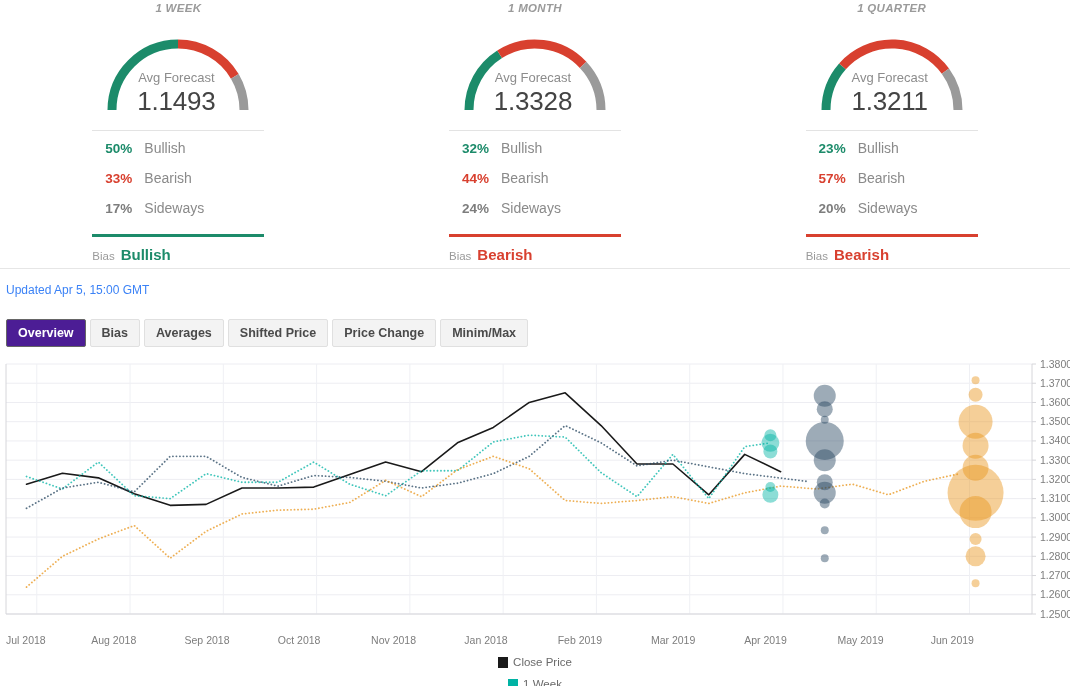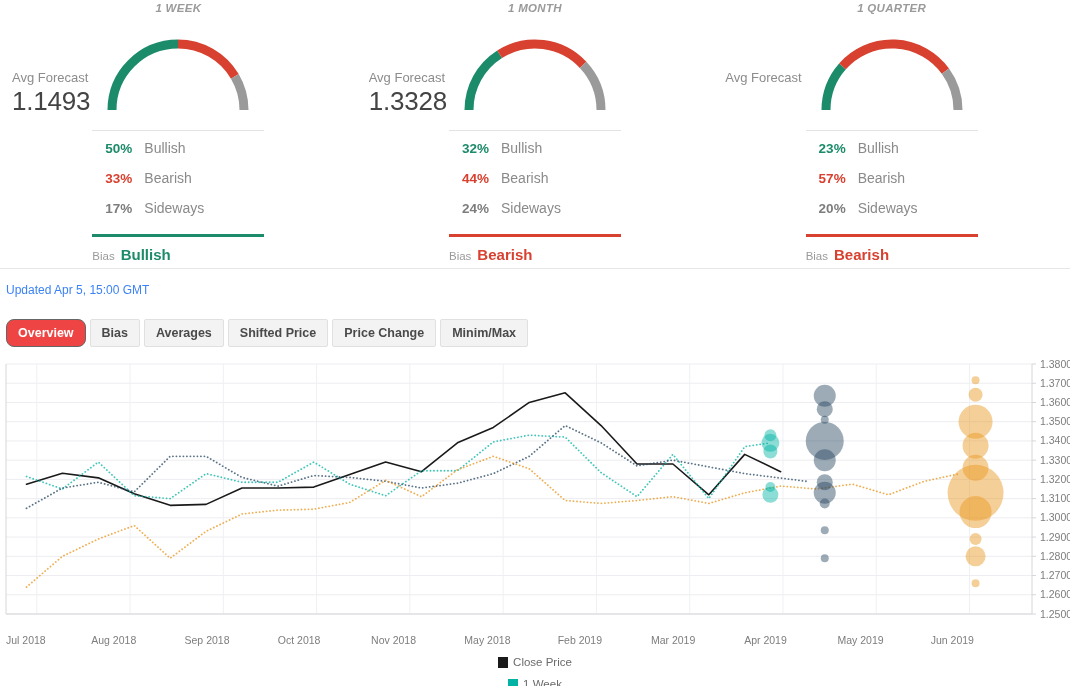--- a/index.html
+++ b/index.html
@@ -11,21 +11,21 @@
   
   .panels{display:flex;width:1070px;height:268px;}
   .panel{width:356.66px;position:relative;}
   .panel-title{
     text-align:center;font-size:11.5px;font-style:italic;font-weight:bold;
     color:#9a9a9a;letter-spacing:.3px;padding-top:2px;
   }
   .gauge-wrap{position:relative;height:102px;margin-top:4px;}
   .gauge-svg{display:block;margin:0 auto;}
   .gauge-center{
-    position:absolute;left:0;right:16px;top:52px;pointer-events:none;padding-left:12px;
+    position:absolute;left:0;right:16px;top:52px;text-align:center;pointer-events:none;padding-left:12px;
   }
   .gauge-label{font-size:13px;color:#8c8c8c;line-height:16px;}
   .gauge-value{font-size:26px;color:#444;line-height:30px;letter-spacing:-.2px;}
   .panel-body{width:172px;margin:10px auto 0 auto;}
   .divider-top{border-top:1px solid #e3e3e3;margin-bottom:9px;}
   .row{display:flex;align-items:baseline;height:30px;}
   .pct{width:40px;text-align:right;font-size:13.5px;font-weight:bold;}
   .pct.bull{color:#1c8b6a;}
   .pct.bear{color:#d8402f;}
   .pct.side{color:#7d7d7d;}
@@ -37,21 +37,21 @@
   
   .sep{border-top:1px solid #e6e6e6;}
   .updated{font-size:12px;color:#3b82f6;padding:14px 6px 0 6px;}
   
   .tabs{display:flex;gap:4px;padding:22px 6px 0 6px;}
   .tab{
     background:#f3f3f3;border:1px solid #e0e0e0;border-radius:2px;
     font-size:12.5px;font-weight:bold;color:#4a4a4a;
     padding:6px 11px;line-height:14px;cursor:pointer;white-space:nowrap;
   }
-  .tab.active{background:#ef4444;border-color:#666666;color:#ffffff;border-radius:8px;}
+  .tab.active{background:#4c1d95;border-color:#666666;color:#ffffff;}
   
   .chart-area{position:relative;width:1070px;height:300px;margin-top:11px;}
   .chart-svg{display:block;}
   .xaxis{position:relative;height:20px;width:1040px;padding-left:36px;}
   .xtick{
     position:absolute;top:0;font-size:10.5px;color:#7d7d7d;white-space:nowrap;
   }
   .legend{
     display:flex;justify-content:center;align-items:center;gap:10px;
     margin-top:2px;font-size:11.5px;color:#6a6a6a;flex-direction:column;
@@ -142,20 +142,21 @@
     <div class="gauge-wrap">
       <svg class="gauge-svg" width="180" height="100" viewBox="0 0 180 100">
         <g>
             <path d="M 24 92.00000000000001 A 66 66 0 0 1 40.49266940438966 48.35341688863899" stroke="#1c8b6a" stroke-width="9" fill="none" stroke-linecap="butt"></path>
             <path d="M 40.49266940438966 48.35341688863899 A 66 66 0 0 1 143.39512162874652 53.20617334869676" stroke="#d8402f" stroke-width="9" fill="none" stroke-linecap="butt"></path>
             <path d="M 143.39512162874652 53.20617334869676 A 66 66 0 0 1 156 91.99999999999999" stroke="#9a9a9a" stroke-width="9" fill="none" stroke-linecap="butt"></path>
           </g>
       </svg>
       <div class="gauge-center">
         <div class="gauge-label">Avg Forecast</div>
+        <div class="gauge-value">1.3211</div>
       </div>
     </div>
     <div class="panel-body">
       <div class="divider-top"></div>
       <div class="row">
         <span class="pct bull">23%</span>
         <span class="lbl">Bullish</span>
       </div>
       <div class="row">
         <span class="pct bear">57%</span>
@@ -273,21 +274,21 @@
       <circle cx="975.5699999999999" cy="181.00000000000009" r="6" fill="#e8941a" fill-opacity="0.45"></circle>
       <circle cx="975.5699999999999" cy="198.3076923076922" r="10" fill="#e8941a" fill-opacity="0.45"></circle>
       <circle cx="975.5699999999999" cy="225.23076923076917" r="4" fill="#e8941a" fill-opacity="0.45"></circle>
     </svg>
   <div class="xaxis" id="xaxis-host">
       <div class="xtick" style="left: 6px;">Jul 2018</div>
       <div class="xtick" style="left: 91.2727px;">Aug 2018</div>
       <div class="xtick" style="left: 184.545px;">Sep 2018</div>
       <div class="xtick" style="left: 277.818px;">Oct 2018</div>
       <div class="xtick" style="left: 371.091px;">Nov 2018</div>
-      <div class="xtick" style="left: 464.364px;">May 2018</div>
+      <div class="xtick" style="left: 464.364px;">Jan 2018</div>
       <div class="xtick" style="left: 557.636px;">Feb 2019</div>
       <div class="xtick" style="left: 650.909px;">Mar 2019</div>
       <div class="xtick" style="left: 744.182px;">Apr 2019</div>
       <div class="xtick" style="left: 837.455px;">May 2019</div>
       <div class="xtick" style="left: 930.727px;">Jun 2019</div>
     </div>
   <div class="legend" id="legend-host">
       <span class="lg">
         <span class="sw" style="background: rgb(26, 26, 26);"></span>
         <span>Close Price</span>

